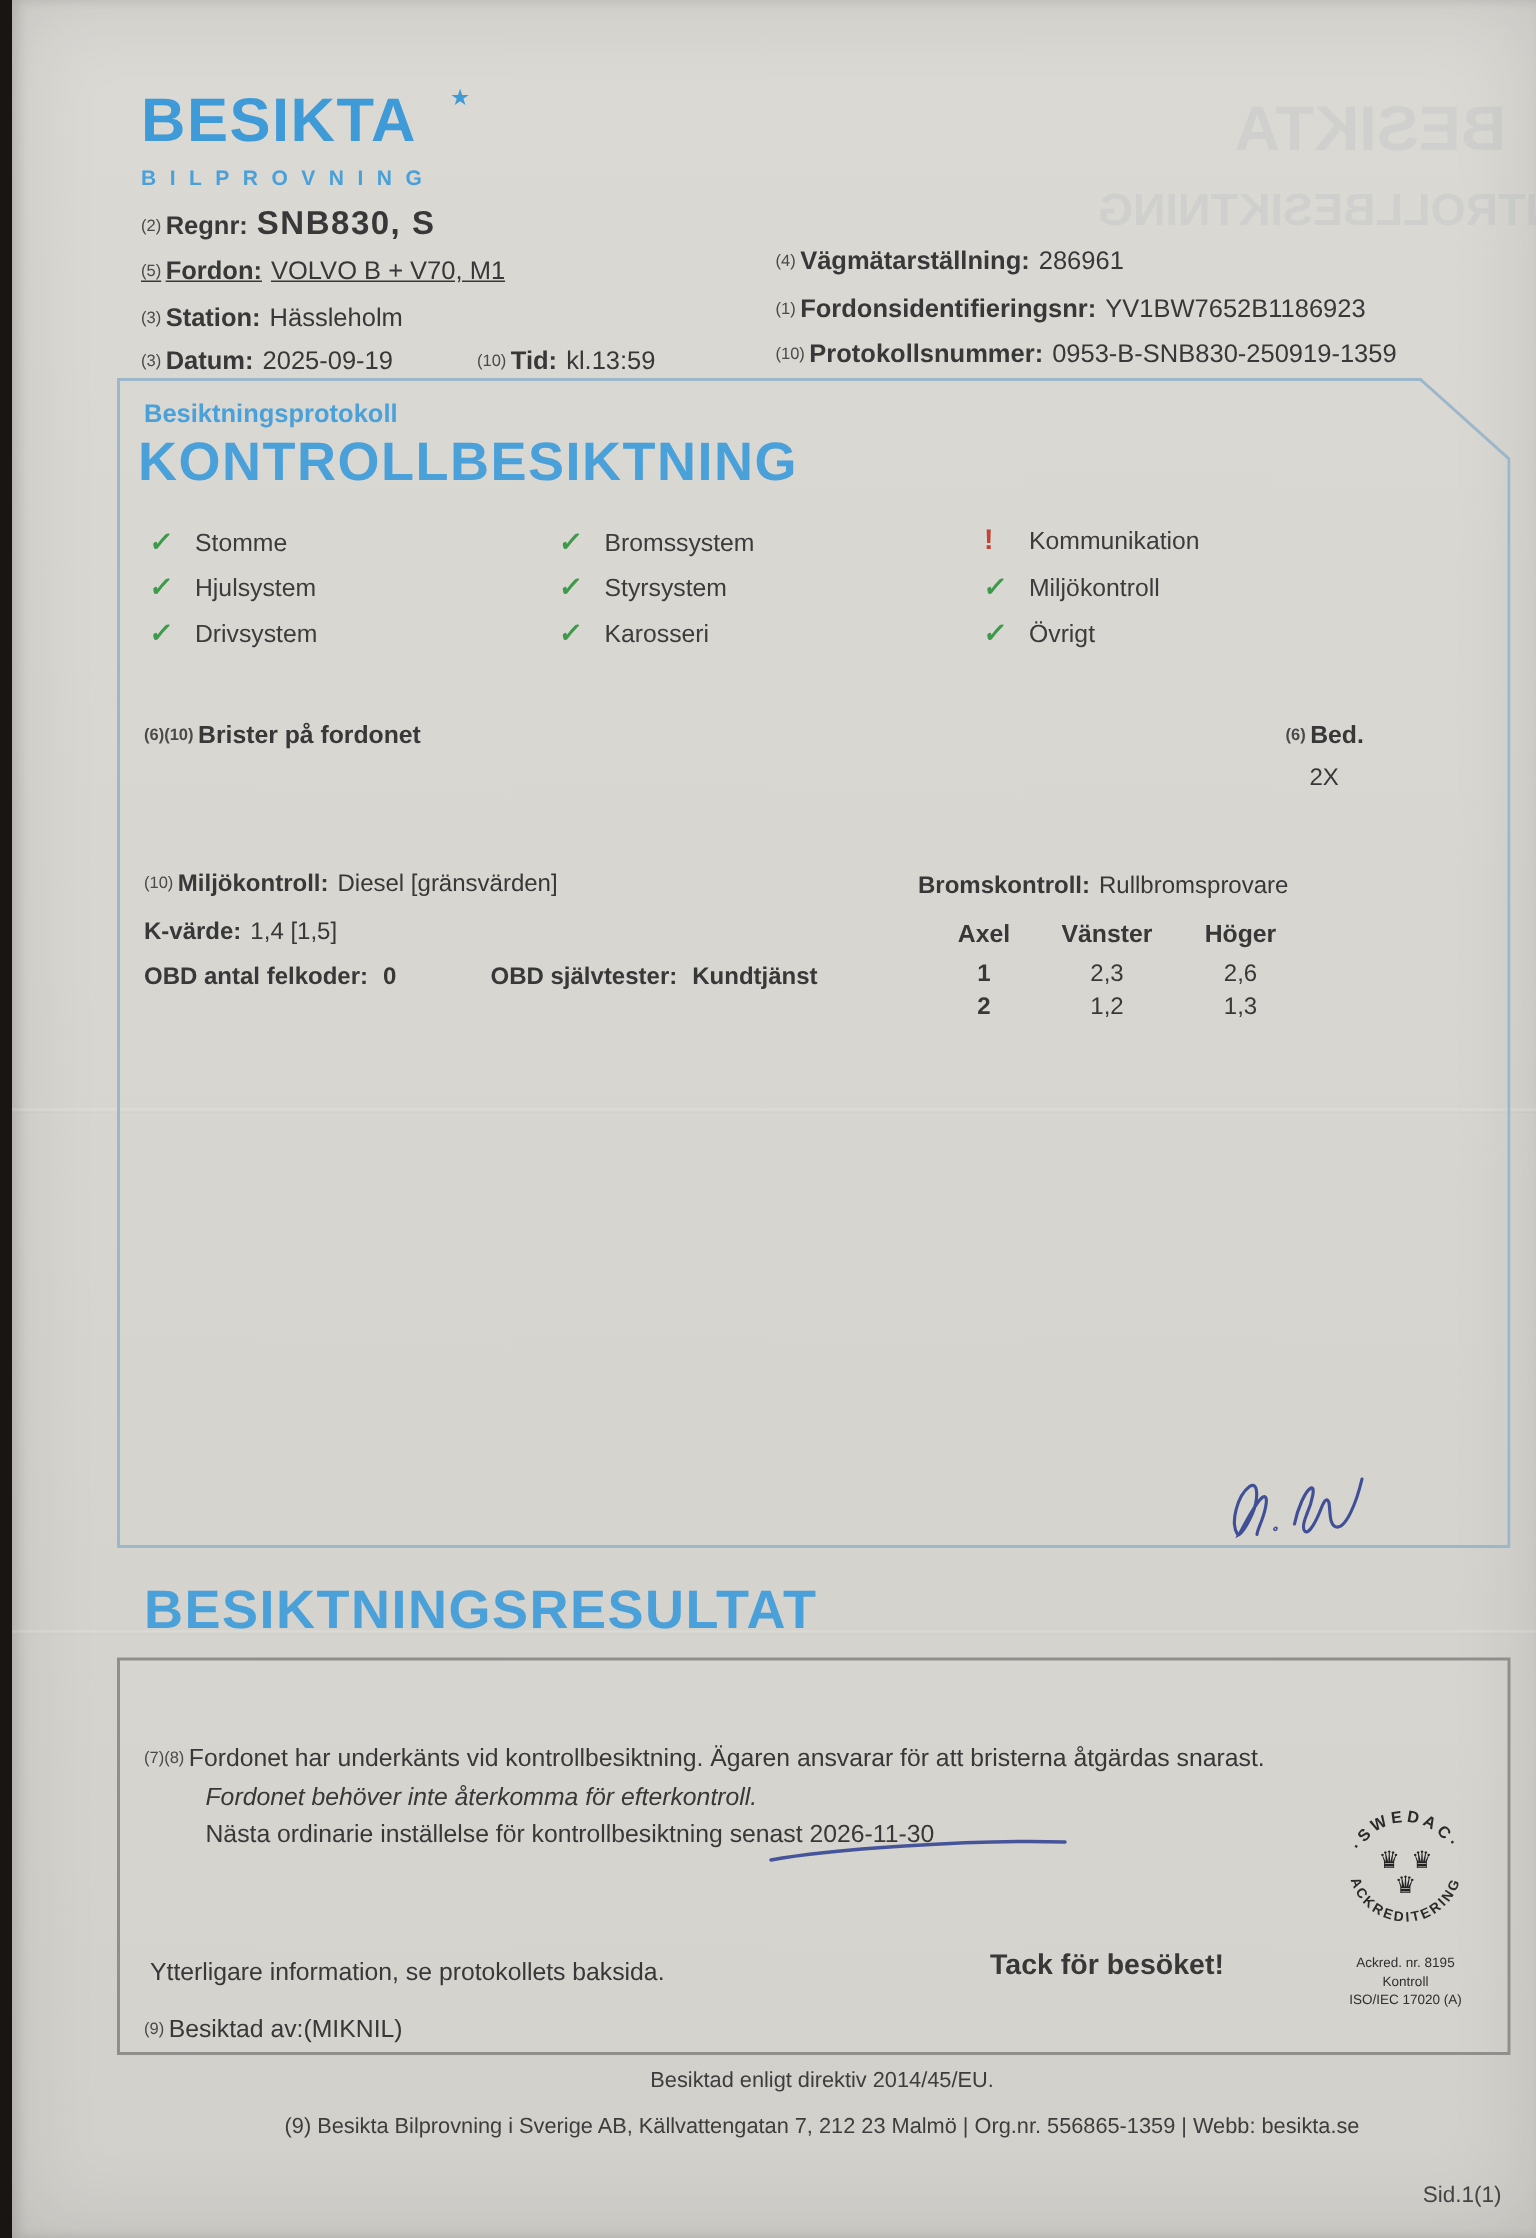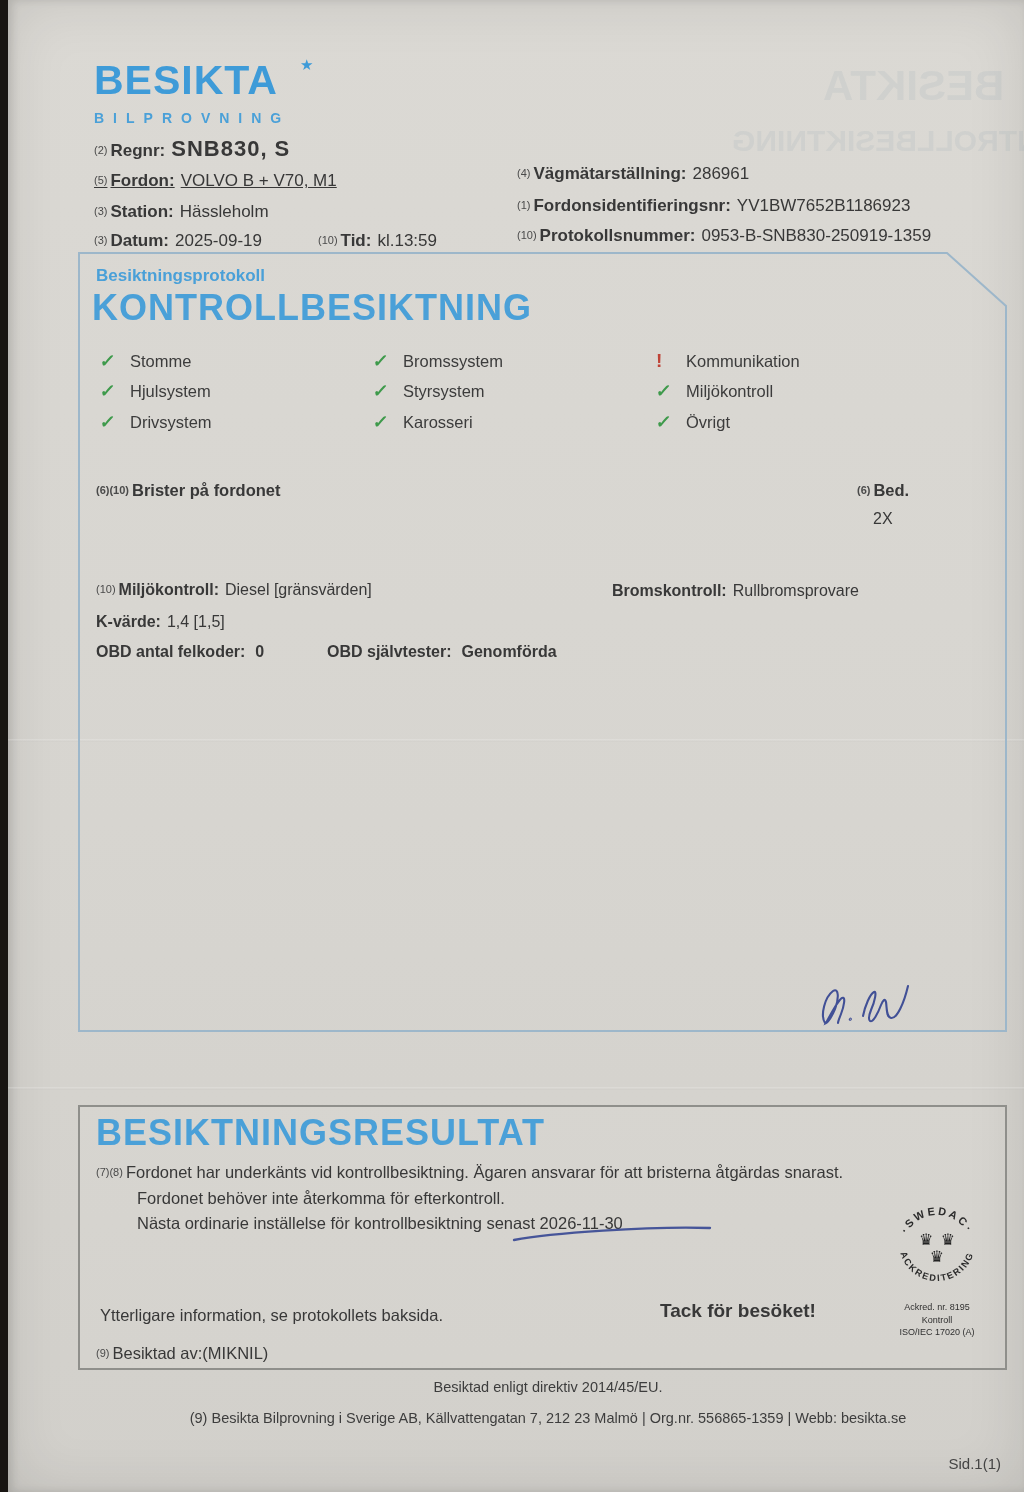--- a/index.html
+++ b/index.html
@@ -160,42 +160,63 @@
   <div class="abs body-txt" style="left:88px; top:581px;">
     <span class="sup">(10)</span><span class="bold" style="margin-right:6px;">Miljökontroll:</span><span>Diesel [gränsvärden]</span>
   </div>
   <div class="abs body-txt" style="left:88px; top:613px;">
     <span class="bold" style="margin-right:6px;">K-värde:</span><span>1,4 [1,5]</span>
   </div>
   <div class="abs body-txt bold" style="left:88px; top:643px;">
     <span style="margin-right:10px;">OBD antal felkoder:</span><span>0</span>
   </div>
   <div class="abs body-txt bold" style="left:319px; top:643px;">
-    <span style="margin-right:10px;">OBD självtester:</span><span>Genomförda</span>
+    <span style="margin-right:10px;">OBD självtester:</span><span>Kundtjänst</span>
   </div>
 
   <div class="abs body-txt" style="left:604px; top:582px;">
     <span class="bold" style="margin-right:6px;">Bromskontroll:</span><span>Rullbromsprovare</span>
   </div>
+  <table class="abs broms-table" style="left:612px; top:612px;">
+    <thead>
+      <tr>
+        <th class="c1">Axel</th>
+        <th class="c2">Vänster</th>
+        <th class="c3">Höger</th>
+      </tr>
+    </thead>
+    <tbody>
+      <tr>
+        <td class="bold">1</td>
+        <td>2,3</td>
+        <td>2,6</td>
+      </tr>
+      <tr>
+        <td class="bold">2</td>
+        <td>1,2</td>
+        <td>1,3</td>
+      </tr>
+    </tbody>
+  </table>
 
   <svg class="abs" style="left:805px; top:973px;" width="130" height="60" viewBox="0 0 130 60">
     <g fill="none" stroke="#2d3e8f" stroke-width="2.1" stroke-linecap="round" opacity="0.88">
       <path d="M12,50 C7,42 12,24 20,18 C26,14 26,26 22,36 C19,43 15,49 13,50 C18,41 25,27 29,25 C33,23 31,33 28,41 C26,46 25,49 25,50"></path>
       <path d="M37,46 C37.6,45.4 38.2,45.8 37.6,46.4 C37,47 36.4,46.4 37,46 Z"></path>
       <path d="M50,43 C52,33 57,21 61,19 C64,17.5 62,28 58,37 C56,42 55,46 57,48 C60,50 65,40 68,32 C70,27 72,25 73,29 C74,35 73,44 78,45 C84,46 91,30 95,13"></path>
     </g>
   </svg>
 
   <div class="abs" style="left:70px; top:1105px; width:929px; height:265px; border:2px solid #8f8f8b; background:rgba(255,255,255,0.05);"></div>
-  <div class="abs doc-title" style="left:88px; top:1112px;">BESIKTNINGSRESULTAT</div>
+  <div class="abs doc-title" style="left:88px; top:1052px;">BESIKTNINGSRESULTAT</div>
 
   <div class="abs res-par" style="left:88px; top:1160px;">
     <span class="sup">(7)(8)</span><span>Fordonet har underkänts vid kontrollbesiktning. Ägaren ansvarar för att bristerna åtgärdas snarast.</span>
   </div>
-  <div class="abs res-par indent" style="left:88px; top:1186px;">Fordonet behöver inte återkomma för efterkontroll.</div>
+  <div class="abs res-par indent" style="left:88px; top:1186px;font-style:italic;">Fordonet behöver inte återkomma för efterkontroll.</div>
   <div class="abs res-par indent" style="left:88px; top:1211px;">Nästa ordinarie inställelse för kontrollbesiktning senast 2026-11-30</div>
 
   <svg class="abs" style="left:502px; top:1220px;" width="205" height="24" viewBox="0 0 205 24">
     <path d="M4,20 C40,13 140,6 200,8" fill="none" stroke="#2d3e8f" stroke-width="2.3" stroke-linecap="round" opacity="0.85"></path>
   </svg>
 
   <div class="abs" style="left:867px; top:1193px; width:124px;">
     <svg width="124" height="104" viewBox="0 0 124 124">
       <defs>
         <path id="arcTop" d="M22,66 A40,40 0 1 1 102,66"></path>

